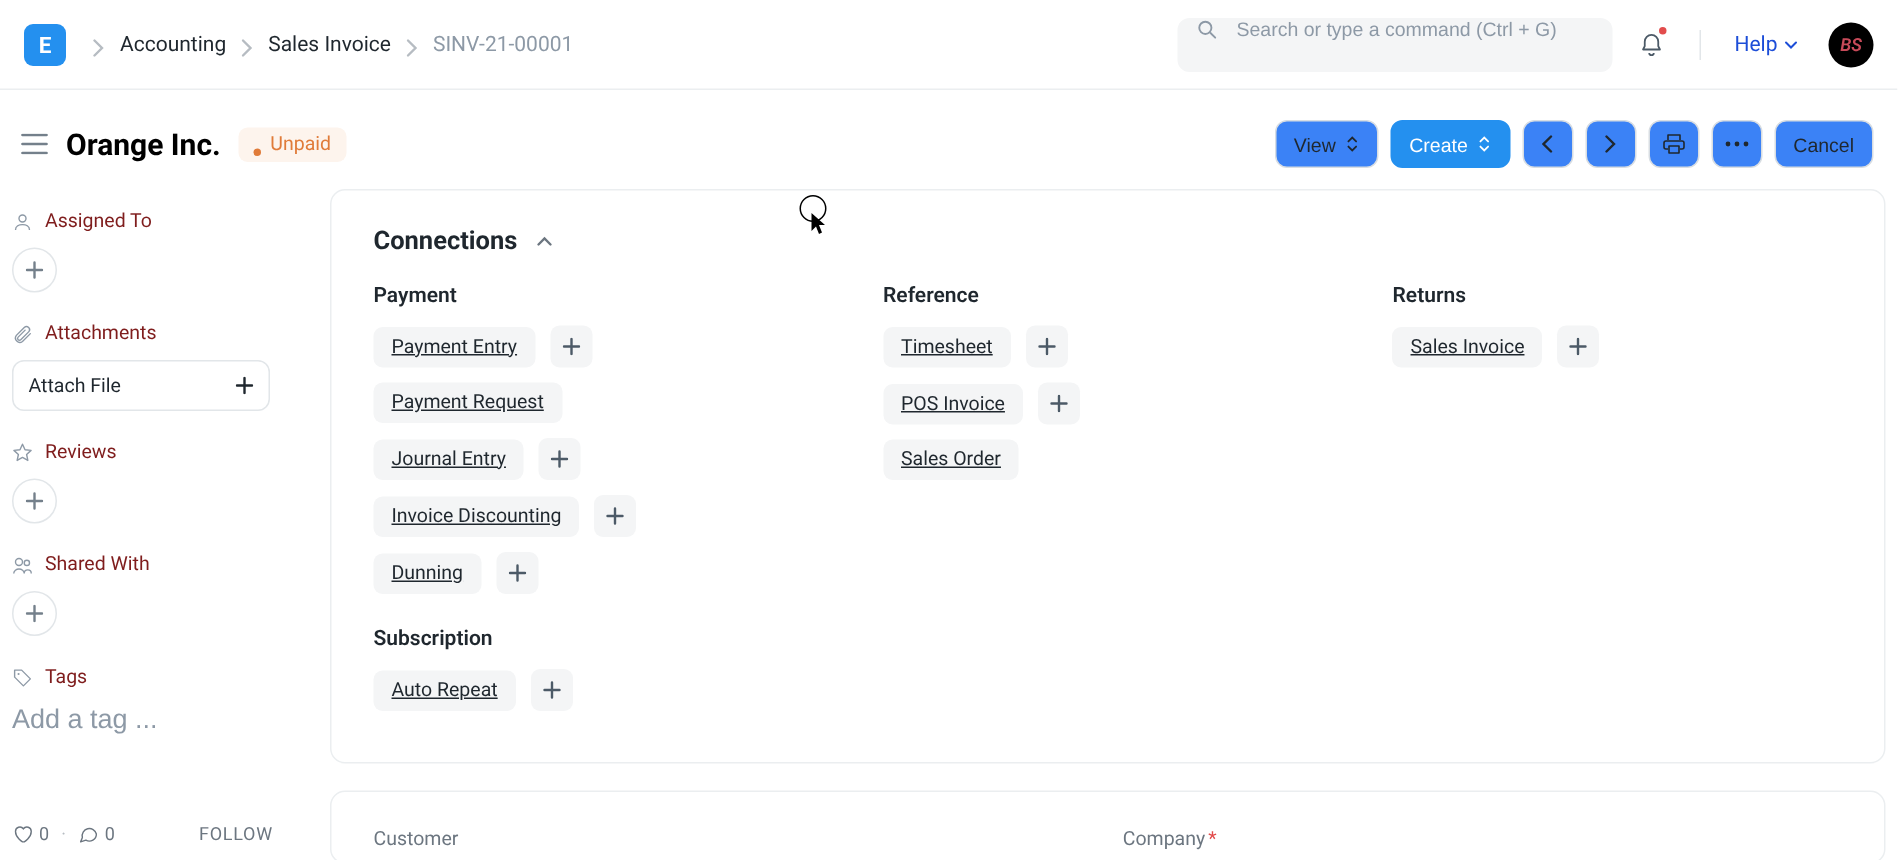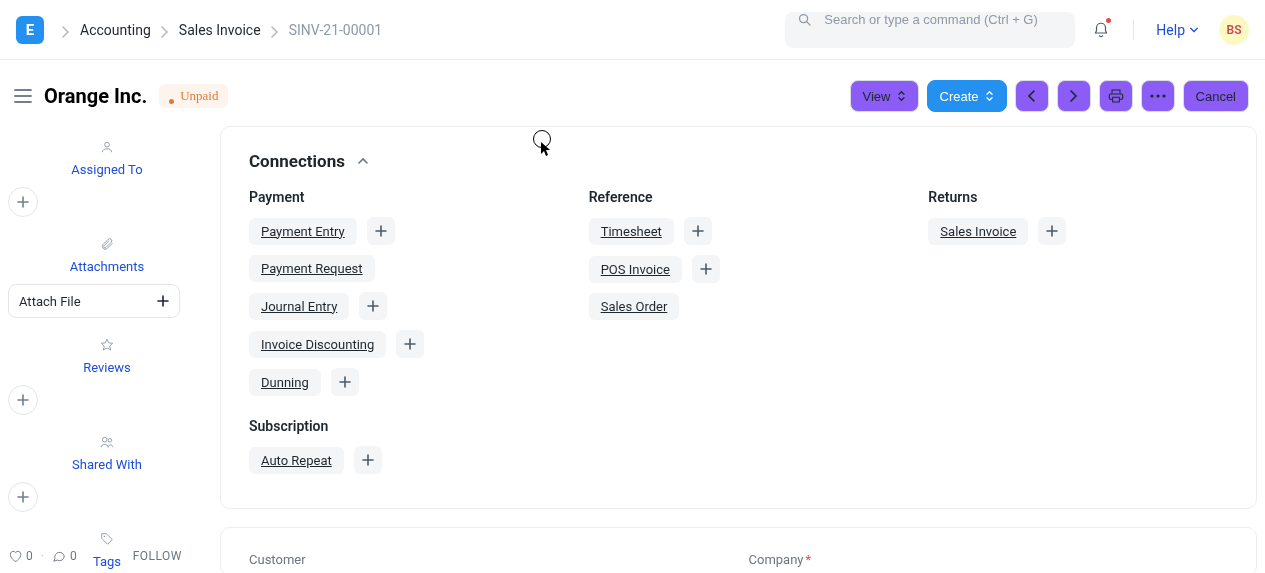--- a/index.html
+++ b/index.html
@@ -61,25 +61,26 @@
   position: absolute; top: 2px; right: 4px;
   width: 5px; height: 5px; background: #e24c4c; border-radius: 50%;
 }
 .help-link {
   display: flex; align-items: center; gap: 4px;
   cursor: pointer; font-size: 14px; color: #1d4ed8;
   margin: 0 4px;
 }
 .avatar {
   width: 30px; height: 30px; border-radius: 50%;
-  background: #fef9c3;
+  background: #000000;
   color: #c74a59;
   display: flex; align-items: center; justify-content: center;
   font-size: 12px; font-weight: 600;
   margin-left: 4px;
+  font-style: italic;
 }
 .vdiv {
   width: 1px; height: 20px; background: #e2e6e9; margin: 0 6px;
 }
 
 
 .page-header {
   display: flex; align-items: center;
   padding: 20px 16px 14px 10px;
 }
@@ -95,31 +96,30 @@
 }
 .status-badge {
   display: inline-flex; align-items: flex-end;
   background: #fdf4ed;
   color: #e07b39;
   border-radius: 6px;
   padding: 4px 10px;
   font-size: 13px;
   margin-left: 12px;
   gap: 6px;
-  font-family: Liberation Serif, serif;
 }
 .status-badge .sdot {
   width: 5px; height: 5px; border-radius: 50%; background: #e07b39;
 }
 .page-actions {
   margin-left: auto; display: flex; align-items: center; gap: 8px;
 }
 .btn {
   border: 1px solid #d8dde2;
-  background: #8b5cf6;
+  background: #3b82f6;
   border-radius: 8px;
   height: 32px;
   padding: 0 12px;
   display: inline-flex; align-items: center; justify-content: center;
   font-size: 13px; cursor: pointer; gap: 6px;
   color: #1f272e;
 }
 .btn.primary {
   background: #2490ef; border-color: #2490ef; color: #fff;
 }
@@ -130,21 +130,21 @@
   display: flex;
   padding: 0 0 0 8px;
 }
 .sidebar {
   width: 212px;
   padding: 14px 14px 14px 0;
   font-size: 13px;
 }
 .side-label {
   display: flex; align-items: center; gap: 8px;
-  color: #1d4ed8; margin-bottom: 10px; flex-direction: column;
+  color: #7f1d1d; margin-bottom: 10px;
 }
 .side-label .sicon { color: #8d99a6; display:inline-flex; }
 .circle-btn {
   width: 30px; height: 30px; border-radius: 50%;
   border: 1px solid #e2e6e9;
   background: #fff;
   display: flex; align-items: center; justify-content: center;
   cursor: pointer; color: #74808b;
   margin: 0 0 20px 0;
 }

